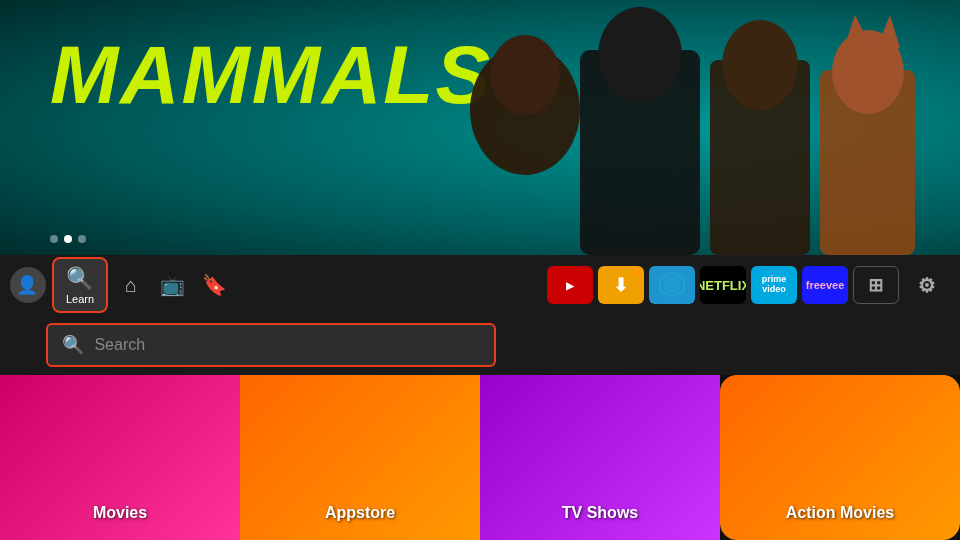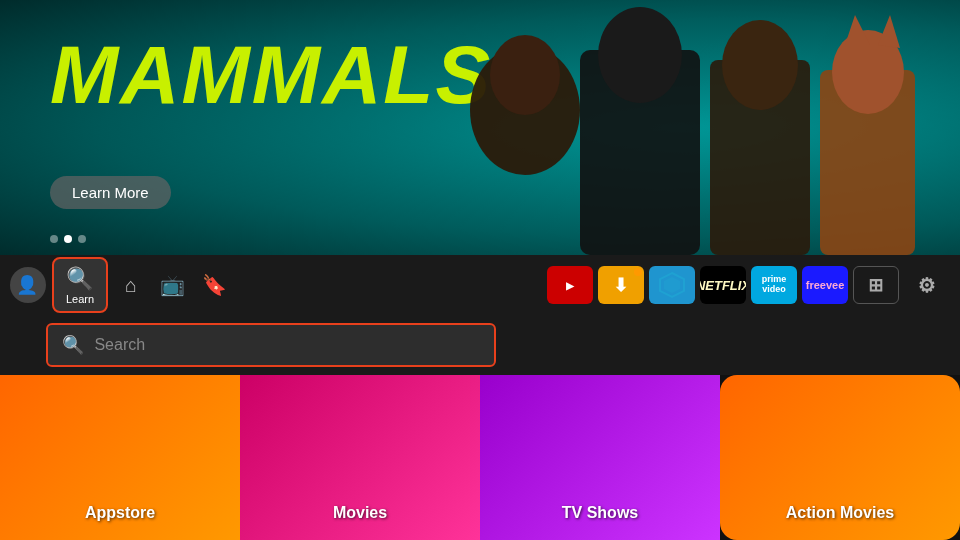--- a/index.html
+++ b/index.html
@@ -260,21 +260,20 @@
     .cat-tvshows { background: linear-gradient(135deg, #9900cc, #cc33ff); }
     .cat-action { background: linear-gradient(135deg, #ff6600, #ff9900); border-radius: 17px; }
     .cat-documentaries { background: linear-gradient(135deg, #cc0066, #cc33ff); }
   </style>
 </head>
 <body>
 
 <div class="hero">
   <div class="hero-bg-overlay"></div>
   <div class="hero-title">MAMMALS</div>
-  <button class="learn-more-btn">Learn More</button>
   <div class="hero-dots">
     <div class="dot"></div>
     <div class="dot active"></div>
     <div class="dot"></div>
   </div>
 
   <div class="hero-characters">
     <svg width="580" height="255" viewBox="0 0 580 255" style="position:absolute;top:0;left:0;">
 
       <ellipse cx="145" cy="110" rx="55" ry="65" fill="#2a1a0a" opacity="0.95"></ellipse>
@@ -325,21 +324,21 @@
     </div>
 
     <div class="app-icon app-kodi">
       <svg width="28" height="28" viewBox="0 0 28 28">
         <polygon points="14,2 26,8 26,20 14,26 2,20 2,8" fill="none" stroke="#1fa1d2" stroke-width="2"></polygon>
         <polygon points="14,6 22,10 22,18 14,22 6,18 6,10" fill="#1fa1d2" opacity="0.5"></polygon>
       </svg>
     </div>
 
     <div class="app-icon app-netflix">
-      <span style="color:#fef9c3;font-size:13px;font-weight:900;font-style:italic;">NETFLIX</span>
+      <span style="color:#bef264;font-size:13px;font-weight:900;">NETFLIX</span>
     </div>
 
     <div class="app-icon app-primevideo">
       <span style="font-size:9px;line-height:1.1;text-align:center;">prime<br>video</span>
     </div>
 
     <div class="app-icon app-freevee">
       <span style="font-size:11px;font-weight:bold;">freevee</span>
     </div>
 
@@ -350,25 +349,25 @@
 </div>
 
 <div class="search-section">
   <div class="search-box">
     <span class="search-icon">🔍</span>
     <span class="search-placeholder">Search</span>
   </div>
 </div>
 
 <div class="categories">
+  <div class="cat-tile cat-movies">
+    <span class="cat-label">Movies</span>
+  </div>
   <div class="cat-tile cat-appstore">
     <span class="cat-label">Appstore</span>
   </div>
-  <div class="cat-tile cat-movies">
-    <span class="cat-label">Movies</span>
-  </div>
   <div class="cat-tile cat-tvshows">
     <span class="cat-label">TV Shows</span>
   </div>
   <div class="cat-tile cat-action">
     <span class="cat-label">Action Movies</span>
   </div>
 </div>
 
 </body></html>

